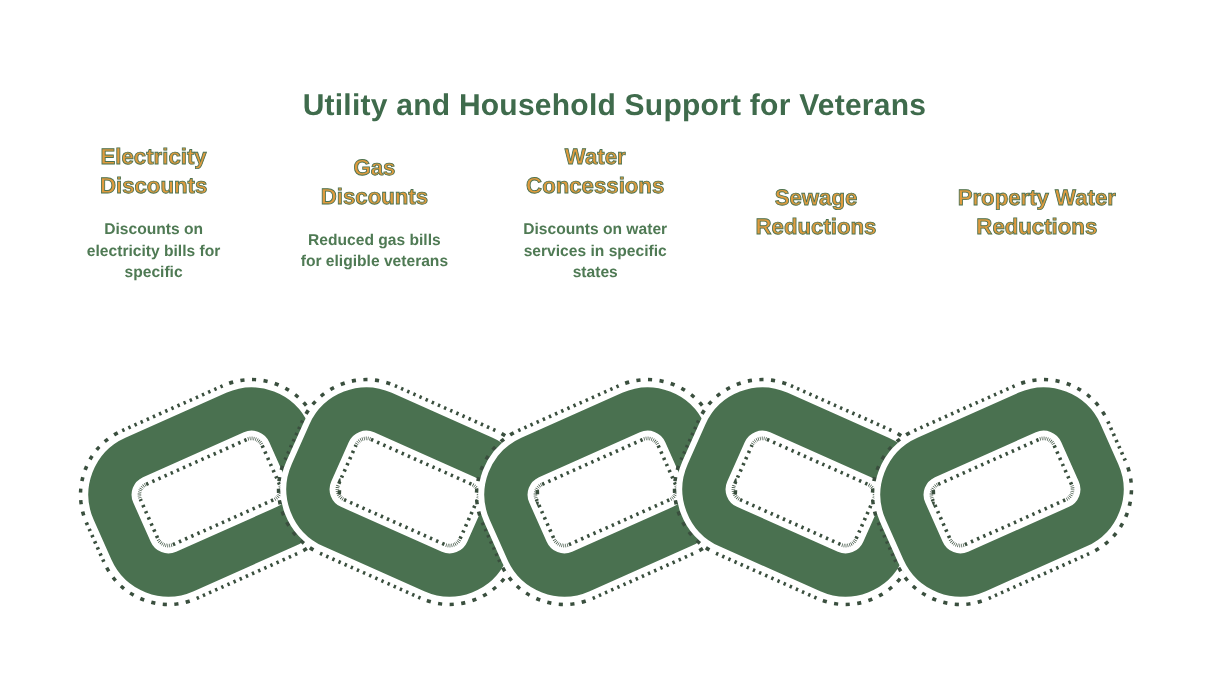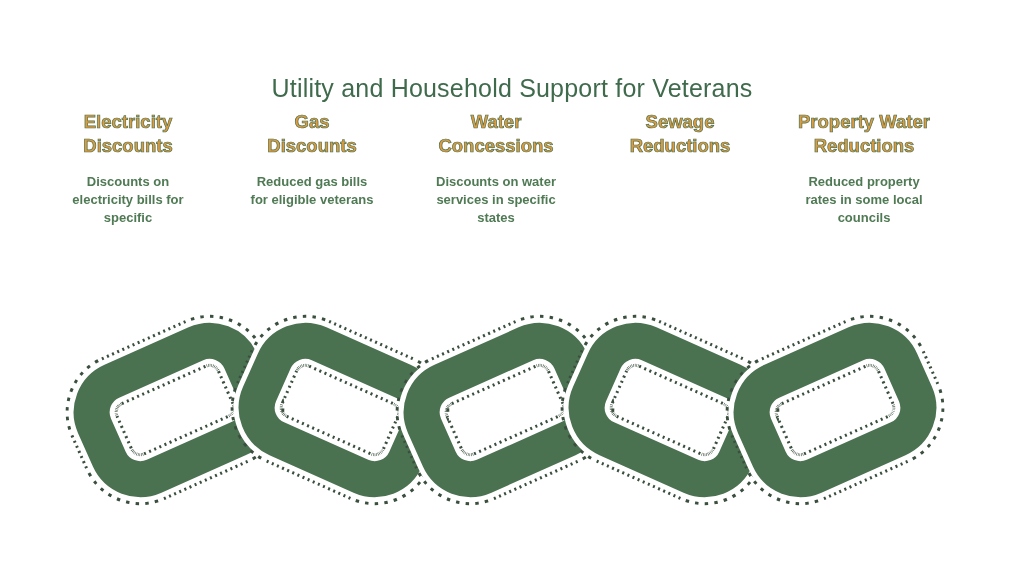--- a/index.html
+++ b/index.html
@@ -15,32 +15,32 @@
     background: var(--background, #ffffff);
     font-family: "Liberation Sans", sans-serif;
   }
   .title {
     position: absolute;
     top: 57px;
     left: 0;
     width: 1024px;
     text-align: center;
     font-size: 25px;
-    font-weight: normal;
+    font-weight: bold;
     letter-spacing: 0.2px;
     color: var(--title-green, #3f6b4c);
   }
   .columns {
     position: absolute;
     top: 110px;
     left: 36px;
     width: 920px;
     height: 134px;
     display: flex;
-    align-items: flex-start;
+    align-items: center;
   }
   .column {
     flex: 1 1 0;
     text-align: center;
     padding: 0 8px;
     box-sizing: border-box;
   }
   .column-heading {
     margin: 0;
     font-size: 18.5px;
@@ -94,23 +94,20 @@
 services in specific
 states</p>
     </div>
     <div class="column">
       <h2 class="column-heading">Sewage
 Reductions</h2>
     </div>
     <div class="column">
       <h2 class="column-heading">Property Water
 Reductions</h2>
-      <p class="column-description">Reduced property
-rates in some local
-councils</p>
     </div>
   </div>
 
   <div class="chain-wrap">
     <svg width="1024" height="290" viewBox="0 0 1024 290" xmlns="http://www.w3.org/2000/svg">
         <g transform="translate(175,122) rotate(-24)">
           <rect x="-80" y="-52" width="160" height="104" rx="34" fill="none" stroke="#3a4f3e" stroke-width="52" stroke-dasharray="2 3.6"></rect>
           <rect x="-80" y="-52" width="160" height="104" rx="34" fill="none" stroke="#ffffff" stroke-width="46"></rect>
           <rect x="-80" y="-52" width="160" height="104" rx="34" fill="none" stroke="#4a7150" stroke-width="36"></rect>
         </g>

